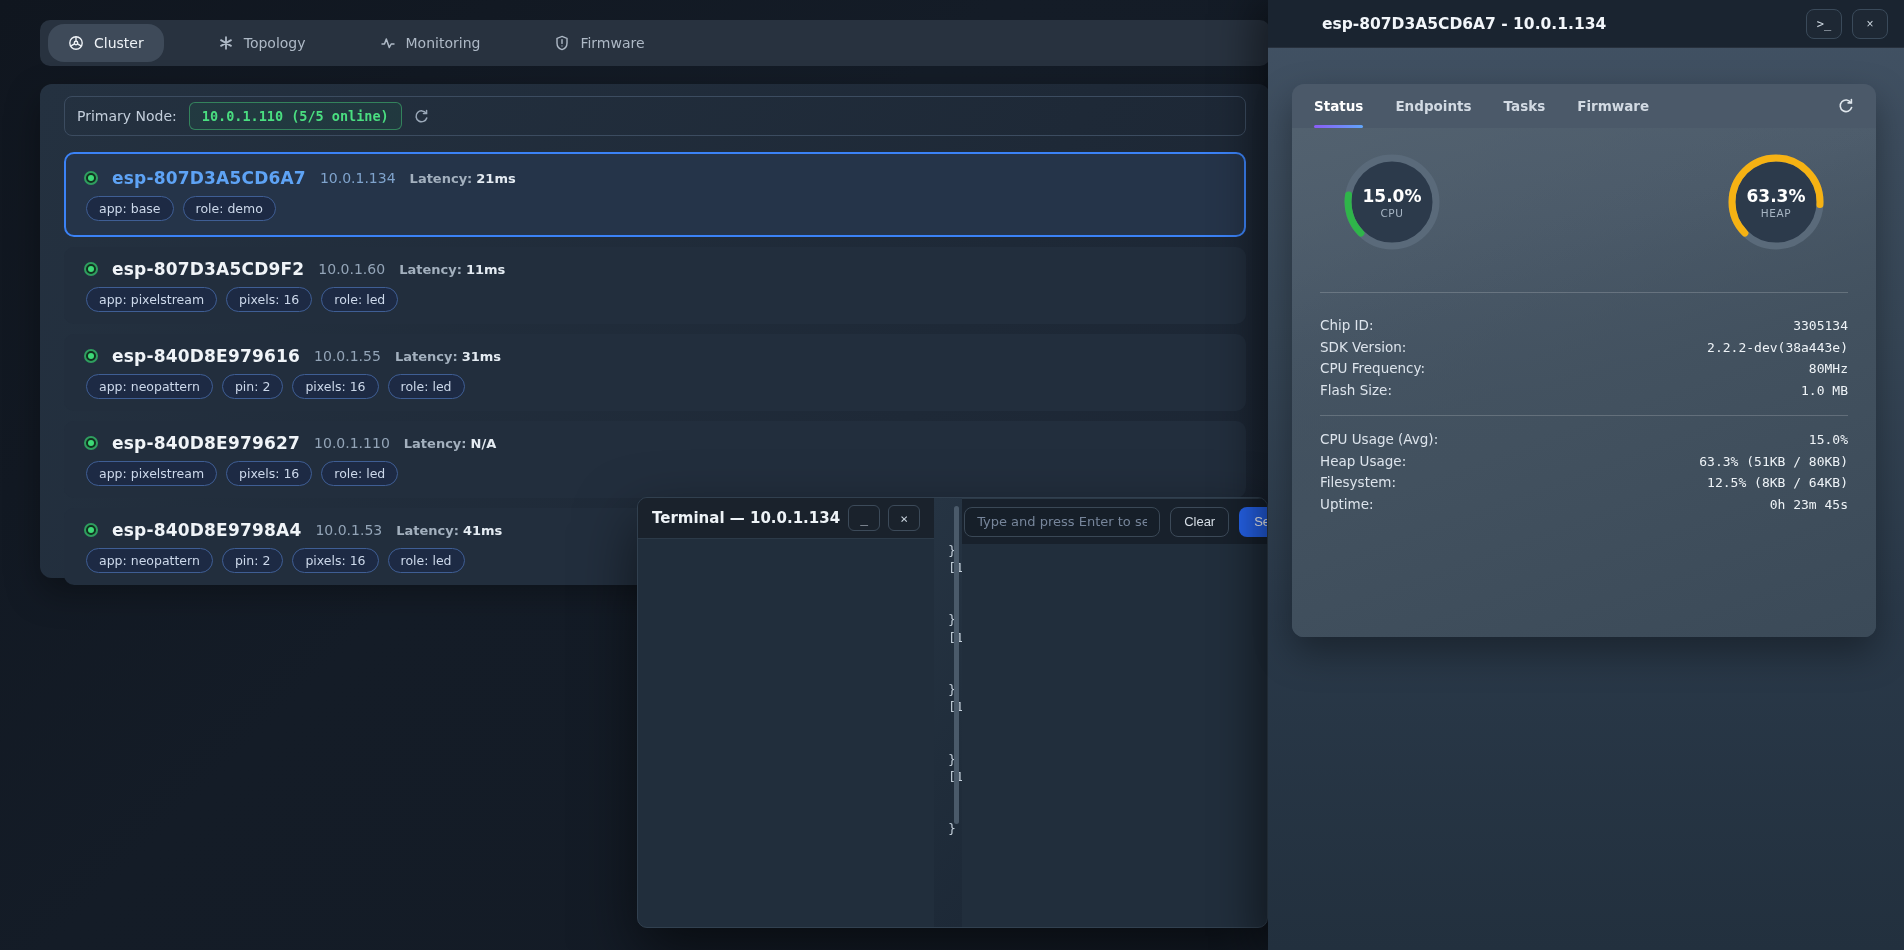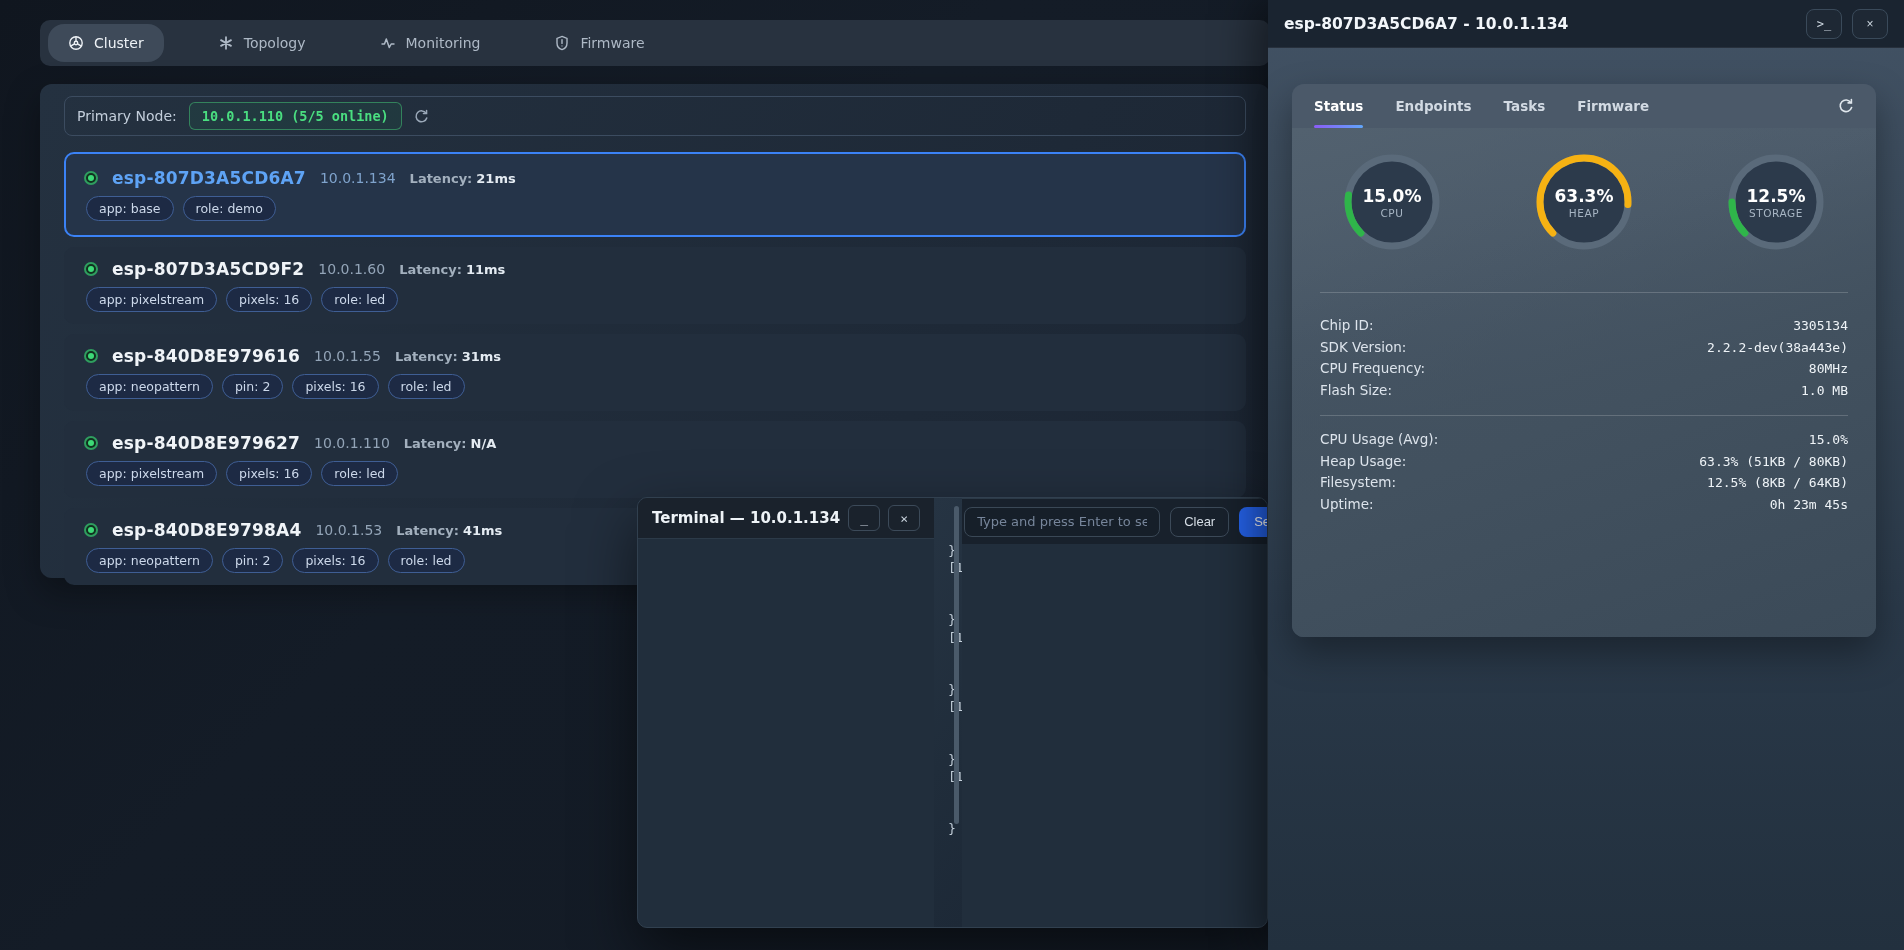--- a/index.html
+++ b/index.html
@@ -127,21 +127,21 @@
   
   .drawer{
     position:absolute; left:1268px; top:0; width:636px; height:950px; z-index:30;
     background:linear-gradient(180deg,#425264 0%,#374757 34%,#2a3949 64%,#22303e 100%);
     box-shadow:-14px 0 40px rgba(0,0,0,.45);
   }
   .drawer-header{
     height:48px; background:#1a2430; border-bottom:1px solid rgba(255,255,255,.06);
     display:flex; align-items:center; padding:0 16px;
   }
-  .drawer-title{ font-size:15.5px; font-weight:bold; color:#f2f6fa; }
+  .drawer-title{ font-size:15.5px; font-weight:bold; color:#f2f6fa;margin-left:38px; }
   .drawer-header .spacer{ flex:1; }
   .drawer-btn{
     width:36px; height:30px; margin-left:10px; background:rgba(255,255,255,.02);
     border:1px solid #3a4a5a; border-radius:8px; color:#cdd7e0; font-size:12px;
     cursor:pointer; display:flex; align-items:center; justify-content:center;
   }
   .drawer-card{
     margin:36px 24px 0 24px; width:584px; border-radius:12px; overflow:hidden;
     box-shadow:0 16px 36px rgba(0,0,0,.35);
   }
@@ -387,30 +387,20 @@
         <div class="gauge">
           <svg viewBox="0 0 96 96">
             <circle class="gauge-track" cx="48" cy="48" r="44"></circle>
             <circle class="gauge-arc" cx="48" cy="48" r="44" transform="rotate(135 48 48)" stroke-dasharray="175.0 276.5" style="stroke: rgb(246, 178, 19);"></circle>
           </svg>
           <div class="gauge-text">
             <span class="gauge-value">63.3%</span>
             <span class="gauge-label">HEAP</span>
           </div>
         </div>
-        <div class="gauge">
-          <svg viewBox="0 0 96 96">
-            <circle class="gauge-track" cx="48" cy="48" r="44"></circle>
-            <circle class="gauge-arc" cx="48" cy="48" r="44" transform="rotate(135 48 48)" stroke-dasharray="34.6 276.5" style="stroke: rgb(47, 181, 74);"></circle>
-          </svg>
-          <div class="gauge-text">
-            <span class="gauge-value">12.5%</span>
-            <span class="gauge-label">STORAGE</span>
-          </div>
-        </div>
       </div>
 
       <div class="divider div1"></div>
 
       <div class="detail-row">
         <span class="detail-label">Chip ID:</span>
         <span class="detail-value">3305134</span>
       </div>
       <div class="detail-row">
         <span class="detail-label">SDK Version:</span>

